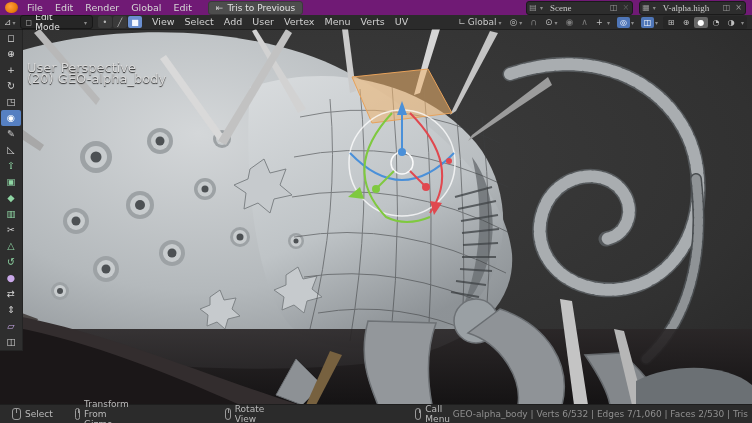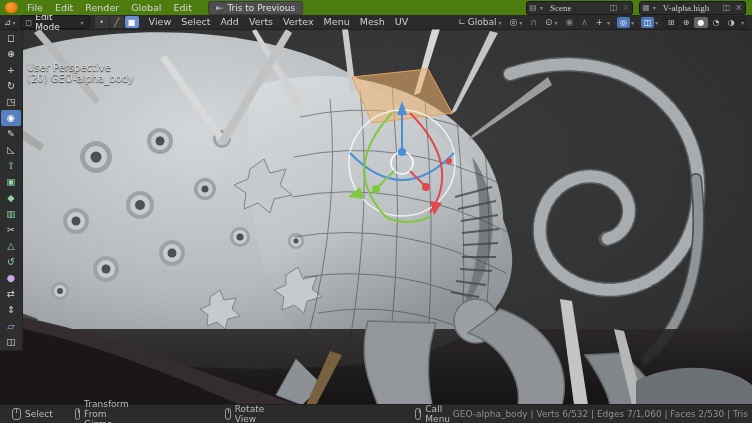--- a/index.html
+++ b/index.html
@@ -6,21 +6,21 @@
   body{
     width:752px;height:423px;overflow:hidden;position:relative;
     background:#2c2c2c;
     font-family:"DejaVu Sans",sans-serif;
     -webkit-font-smoothing:antialiased;
     user-select:none;
   }
   
   .topbar{
     position:absolute;left:0;top:0;width:752px;height:15px;
-    background:#4d7c0f;display:flex;align-items:center;
+    background:#701a75;display:flex;align-items:center;
     font-size:9.5px;color:#d6d6d6;z-index:30;
   }
   .logo{width:13px;height:11px;margin:0 3px 0 5px;border-radius:50%;
     background:radial-gradient(circle at 40% 40%,#ff9f3e,#e87d0d 60%,#9e5507);}
   .menu-item{padding:0 6px;line-height:15px;cursor:default;}
   .back-btn{
     margin-left:10px;display:flex;align-items:center;gap:4px;
     background:#4d4d4d;border:1px solid #3a3a3a;border-radius:3px;
     padding:0 7px;height:12px;font-size:9px;color:#e2e2e2;
   }
@@ -82,21 +82,21 @@
   .tool{
     width:20px;height:15.6px;border-radius:2px;margin:.2px 0;
     display:flex;align-items:center;justify-content:center;
     font-size:9.5px;color:#d5d5d5;
   }
   .tool.active{background:#5680c2;color:#ffffff;}
   
   .viewport{position:absolute;left:0;top:29px;width:752px;height:376px;z-index:1;}
   .vp-overlay{
     position:absolute;left:27px;top:33px;z-index:10;
-    font-size:10px;color:#d9d9d9;line-height:11px;text-shadow:0 1px 1px rgba(0,0,0,.8);
+    font-size:13px;color:#d9d9d9;line-height:11px;text-shadow:0 1px 1px rgba(0,0,0,.8);
   }
   
   .statusbar{
     position:absolute;left:0;bottom:0;width:752px;height:18px;
     background:#2b2b2b;border-top:1px solid #1e1e1e;
     display:flex;align-items:center;font-size:9px;color:#bababa;z-index:30;
   }
   .hint{display:flex;align-items:center;gap:4px;}
   .hint:nth-child(1){margin-left:12px;}
   .hint:nth-child(2){margin-left:22px;}
@@ -342,24 +342,24 @@
 
   <div class="sm">•</div>
       <div class="sm">╱</div>
       <div class="sm active">■</div>
     </div>
   <div class="vmenus">
 
   <div class="menu-item">View</div>
       <div class="menu-item">Select</div>
       <div class="menu-item">Add</div>
-      <div class="menu-item">Verts</div>
+      <div class="menu-item">User</div>
       <div class="menu-item">Vertex</div>
       <div class="menu-item">Menu</div>
-      <div class="menu-item">Mesh</div>
+      <div class="menu-item">Verts</div>
       <div class="menu-item">UV</div>
     </div>
   <div class="mid-ctl">
     <div class="ctl">
       <span class="icn">∟</span>
       <span>Global</span>
       <span class="chev">▾</span>
     </div>
     <div class="ctl">
       <span class="icn">◎</span>

